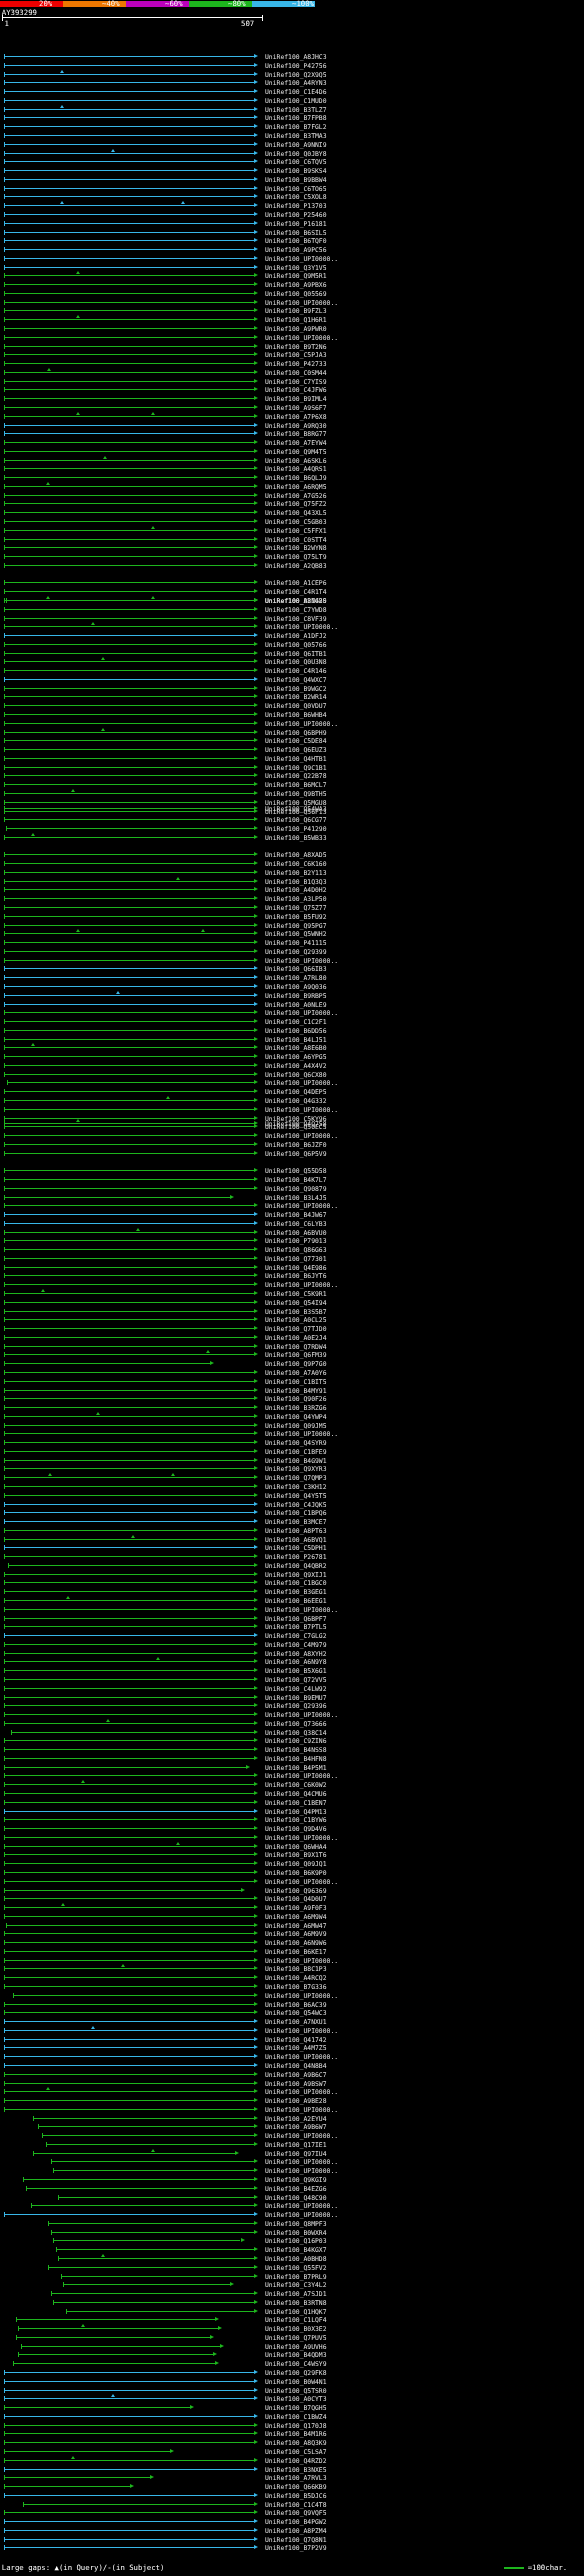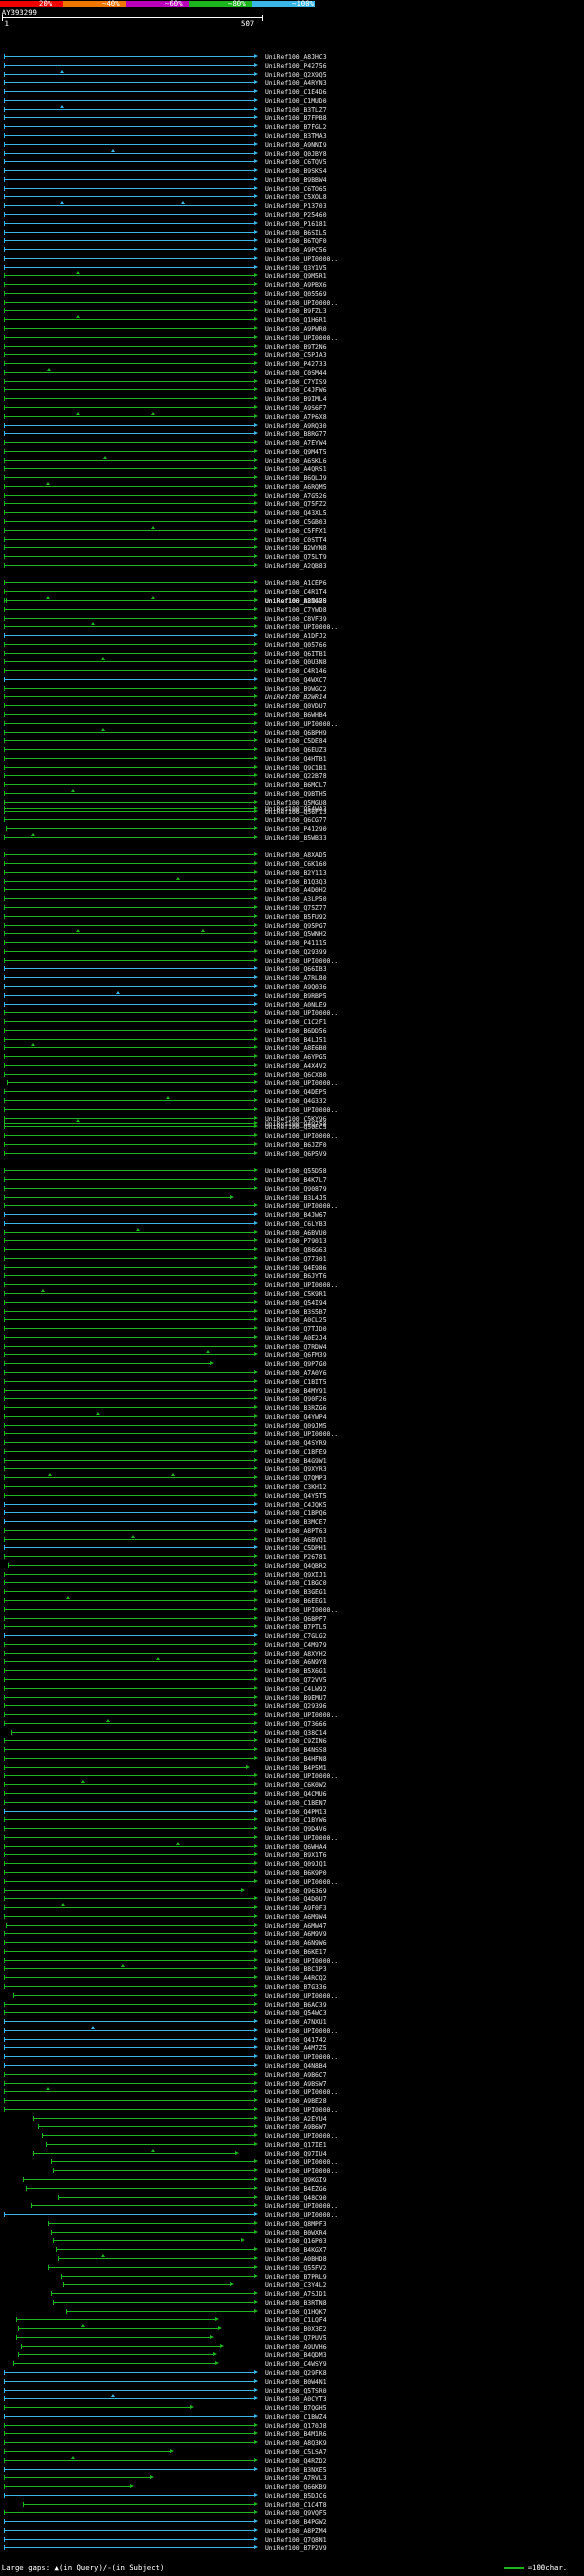--- a/index.html
+++ b/index.html
@@ -506,21 +506,21 @@
       <span class="hit-bar" style="left: 3.7px; width: 250px; background: rgb(56, 182, 232);"></span>
       <span class="hit-arrow" style="left: 254px; border-left-color: rgb(56, 182, 232);"></span>
       <span class="hit-label">UniRef100_Q4WXC7</span>
     </div>
       <div class="hit-row" style="top: 684px;">
       <span class="hit-tick" style="left: 3.7px; background: rgb(29, 181, 29);"></span>
       <span class="hit-bar" style="left: 3.7px; width: 250px; background: rgb(29, 181, 29);"></span>
       <span class="hit-arrow" style="left: 254px; border-left-color: rgb(29, 181, 29);"></span>
       <span class="hit-label">UniRef100_B9WGC2</span>
     </div>
-      <div class="hit-row" style="top: 692px; font-style: italic;">
+      <div class="hit-row" style="top: 692px;">
       <span class="hit-tick" style="left: 3.7px; background: rgb(29, 181, 29);"></span>
       <span class="hit-bar" style="left: 3.7px; width: 250px; background: rgb(29, 181, 29);"></span>
       <span class="hit-arrow" style="left: 254px; border-left-color: rgb(29, 181, 29);"></span>
       <span class="hit-label">UniRef100_B2WR14</span>
     </div>
       <div class="hit-row" style="top: 701px;">
       <span class="hit-tick" style="left: 3.7px; background: rgb(29, 181, 29);"></span>
       <span class="hit-bar" style="left: 3.7px; width: 250px; background: rgb(29, 181, 29);"></span>
       <span class="hit-arrow" style="left: 254px; border-left-color: rgb(29, 181, 29);"></span>
       <span class="hit-label">UniRef100_Q0VDU7</span>

